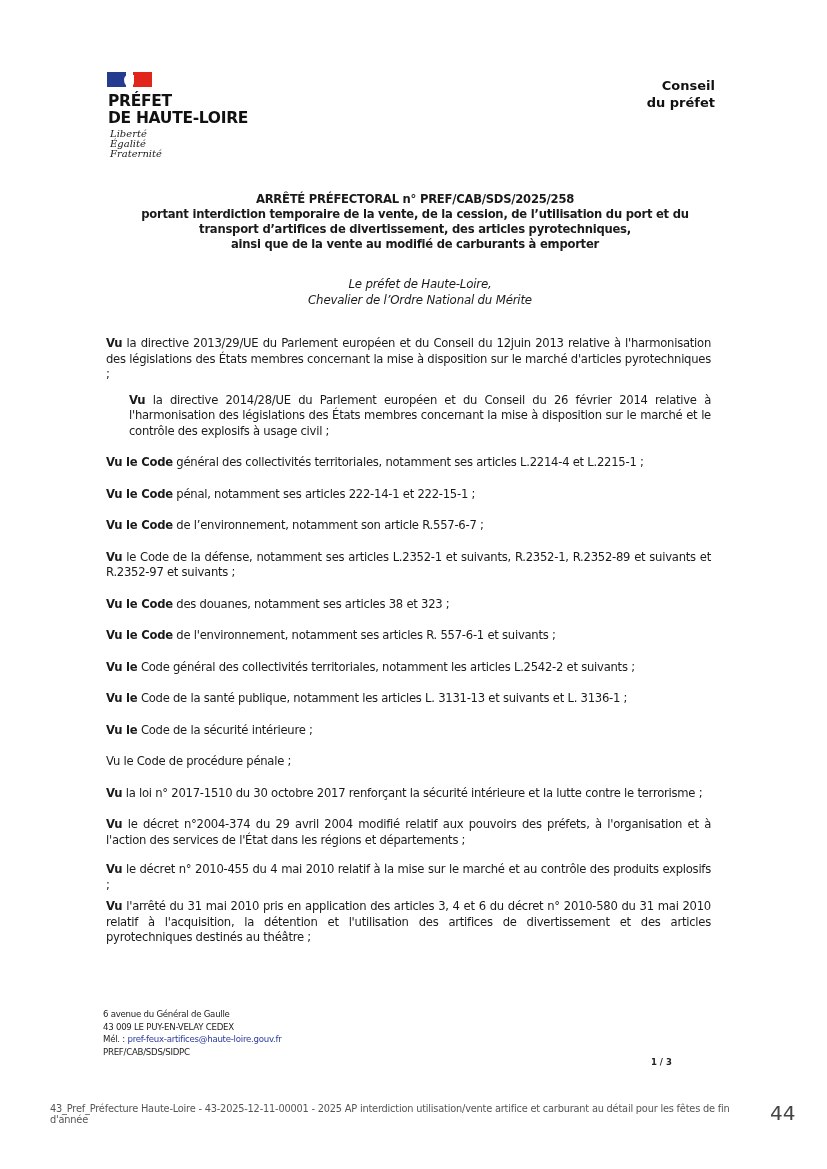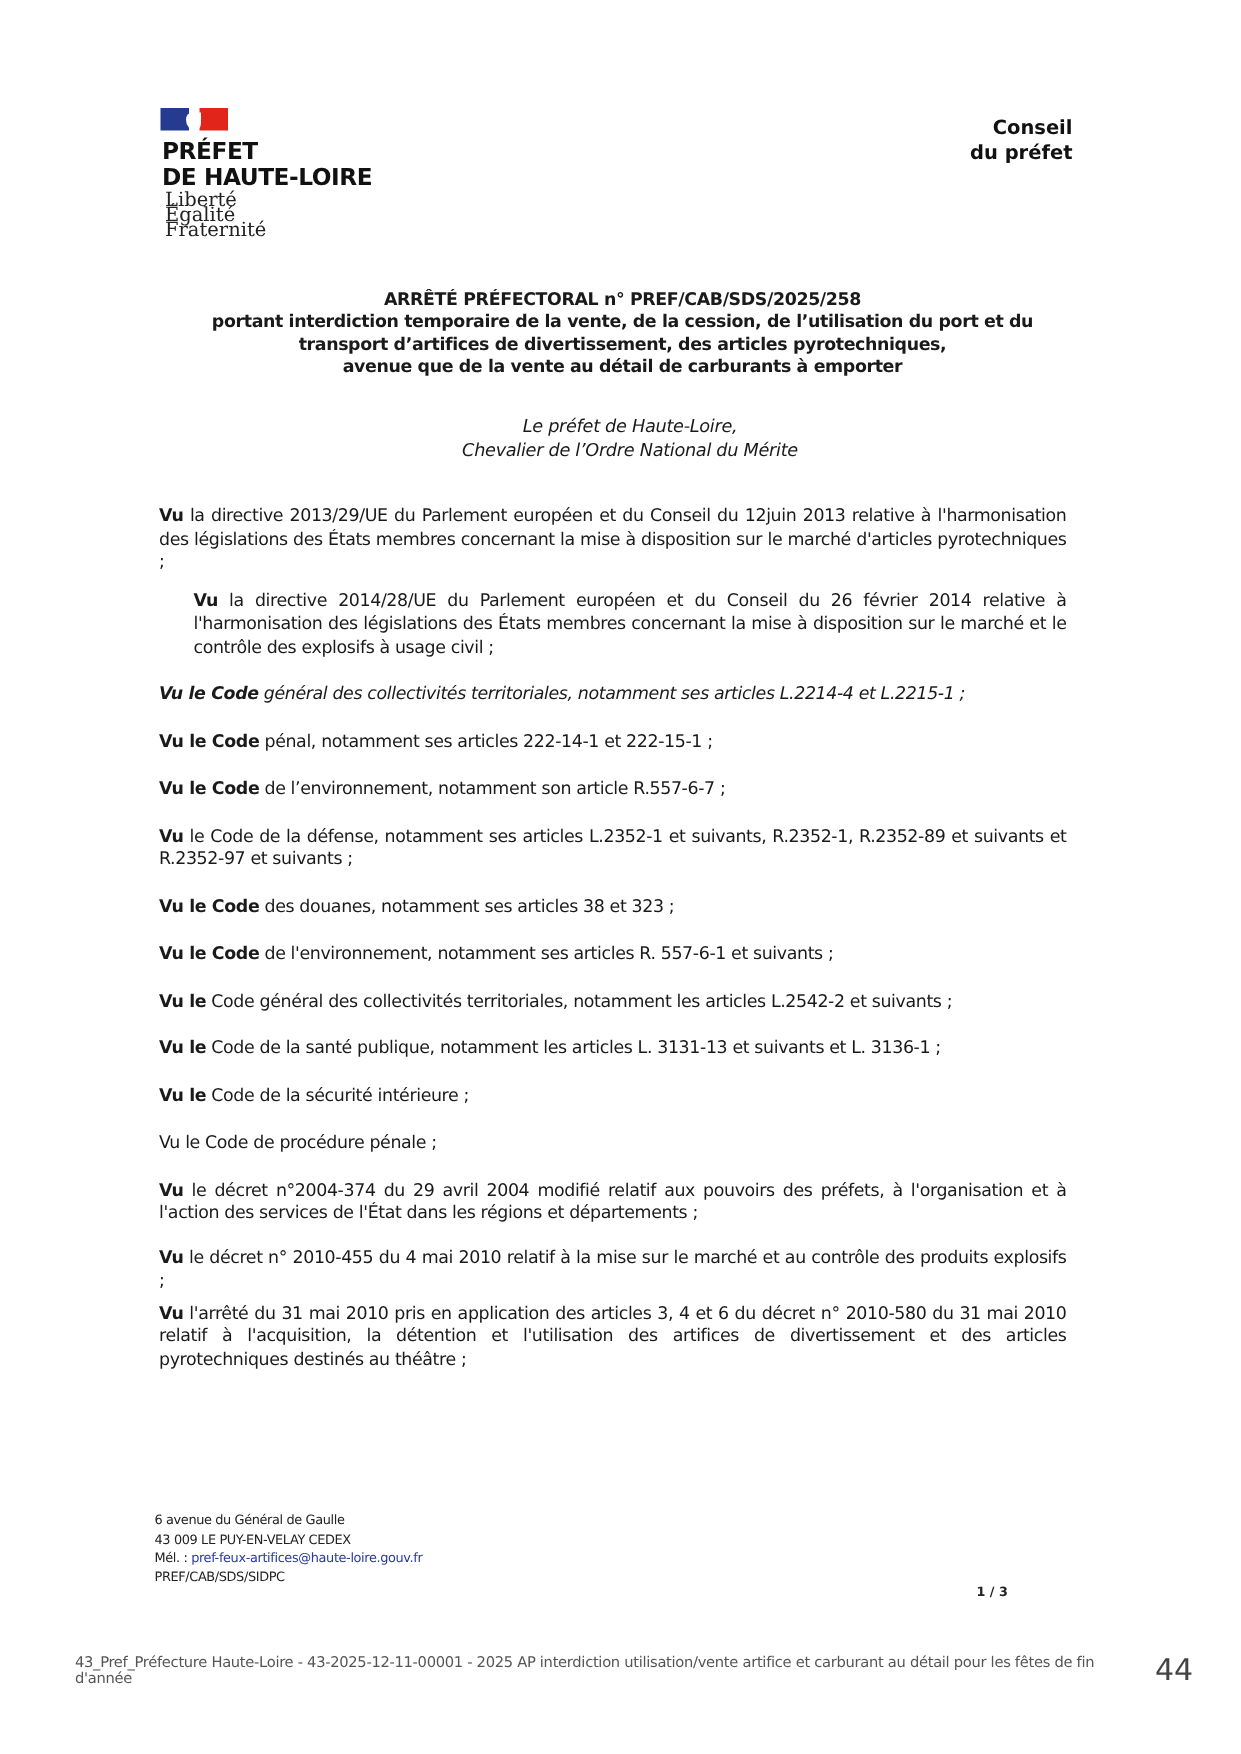--- a/index.html
+++ b/index.html
@@ -5,21 +5,21 @@
   html, body { margin: 0; padding: 0; background: #ffffff; }
   body { width: 827px; height: 1169px; position: relative; overflow: hidden; font-family: "DejaVu Sans", sans-serif; color: #1a1a1a; }
   .page { position: absolute; left: 0; top: 0; width: 827px; height: 1169px; }
 
   
   .marianne { position: absolute; left: 107px; top: 72px; width: 45px; height: 17px; }
   .marianne .blue { position: absolute; left: 0; top: 0; width: 19px; height: 15px; background: #243b8f; }
   .marianne .red { position: absolute; left: 26px; top: 0; width: 19px; height: 15px; background: #e1251b; }
   .marianne .profile { position: absolute; left: 17px; top: 3px; width: 10px; height: 12px; background: #ffffff; border-radius: 40% 0 40% 60%; }
   .prefet-title { position: absolute; left: 108px; top: 93px; font-family: "DejaVu Sans", sans-serif; font-weight: bold; font-size: 15.5px; line-height: 17px; letter-spacing: -0.3px; color: #111; }
-  .devise { position: absolute; left: 110px; top: 129px; font-family: "DejaVu Serif", serif; font-size: 13px; line-height: 10px; color: #222; }
+  .devise { position: absolute; left: 110px; top: 129px; font-family: "DejaVu Serif", serif; font-style: italic; font-size: 10px; line-height: 10px; color: #222; }
   .cabinet { position: absolute; left: 615px; top: 77px; width: 100px; text-align: right; font-family: "DejaVu Sans", sans-serif; font-weight: bold; font-size: 13px; line-height: 17px; color: #111; }
   .cabinet span { display: block; }
 
   
   .arrete-block { position: absolute; left: 90px; top: 192px; width: 650px; text-align: center; font-family: "DejaVu Sans", sans-serif; font-weight: bold; font-size: 11.6px; line-height: 15px; letter-spacing: -0.25px; }
   .arrete-block .l { display: block; }
 
   .prefet-block { position: absolute; left: 200px; top: 277px; width: 440px; text-align: center; font-family: "DejaVu Sans", sans-serif; font-style: italic; font-size: 11.8px; line-height: 15.5px; letter-spacing: -0.2px; }
   .prefet-block .l { display: block; }
 
@@ -61,41 +61,42 @@
 
   <div class="cabinet">
     <span>Conseil</span>
     <span>du préfet</span>
   </div>
 
   <div class="arrete-block">
     <span class="l">ARRÊTÉ PRÉFECTORAL n° PREF/CAB/SDS/2025/258</span>
     <span class="l">portant interdiction temporaire de la vente, de la cession, de l’utilisation du port et du</span>
     <span class="l">transport d’artifices de divertissement, des articles pyrotechniques,</span>
-    <span class="l">avenue que de la vente au détail de carburants à emporter</span>
+    <span class="l">ainsi que de la vente au modifié de carburants à emporter</span>
   </div>
 
   <div class="prefet-block">
     <span class="l">Le préfet de Haute-Loire,</span>
     <span class="l">Chevalier de l’Ordre National du Mérite</span>
   </div>
 
   <div class="visas" id="visas">
       <p class="visa"><span class="vu">Vu</span><span> la directive 2013/29/UE du Parlement européen et du Conseil du 12juin 2013 relative à l'harmonisation des législations des États membres concernant la mise à disposition sur le marché d'articles pyrotechniques ;</span></p>
       <p class="visa" style="margin-top: 10px; margin-left: 23px;"><span class="vu">Vu</span><span> la directive 2014/28/UE du Parlement européen et du Conseil du 26 février 2014 relative à l'harmonisation des législations des États membres concernant la mise à disposition sur le marché et le contrôle des explosifs à usage civil ;</span></p>
-      <p class="visa" style="margin-top: 16px; font-style: italic;"><span class="vu">Vu</span><span class="cd"> le Code</span><span> général des collectivités territoriales, notamment ses articles L.2214-4 et L.2215-1 ;</span></p>
+      <p class="visa" style="margin-top: 16px;"><span class="vu">Vu</span><span class="cd"> le Code</span><span> général des collectivités territoriales, notamment ses articles L.2214-4 et L.2215-1 ;</span></p>
       <p class="visa" style="margin-top: 16px;"><span class="vu">Vu</span><span class="cd"> le Code</span><span> pénal, notamment ses articles 222-14-1 et 222-15-1 ;</span></p>
       <p class="visa" style="margin-top: 16px;"><span class="vu">Vu</span><span class="cd"> le Code</span><span> de l’environnement, notamment son article R.557-6-7 ;</span></p>
       <p class="visa" style="margin-top: 16px;"><span class="vu">Vu</span><span> le Code de la défense, notamment ses articles L.2352-1 et suivants, R.2352-1, R.2352-89 et suivants et R.2352-97 et suivants ;</span></p>
       <p class="visa" style="margin-top: 16px;"><span class="vu">Vu</span><span class="cd"> le Code</span><span> des douanes, notamment ses articles 38 et 323 ;</span></p>
       <p class="visa" style="margin-top: 16px;"><span class="vu">Vu</span><span class="cd"> le Code</span><span> de l'environnement, notamment ses articles R. 557-6-1 et suivants ;</span></p>
       <p class="visa" style="margin-top: 16px;"><span class="vu">Vu</span><span class="cd"> le</span><span> Code général des collectivités territoriales, notamment les articles L.2542-2 et suivants ;</span></p>
       <p class="visa" style="margin-top: 16px;"><span class="vu">Vu</span><span class="cd"> le</span><span> Code de la santé publique, notamment les articles L. 3131-13 et suivants et L. 3136-1 ;</span></p>
       <p class="visa" style="margin-top: 16px;"><span class="vu">Vu</span><span class="cd"> le</span><span> Code de la sécurité intérieure ;</span></p>
       <p class="visa" style="margin-top: 16px;"><span>Vu le Code de procédure pénale ;</span></p>
+      <p class="visa" style="margin-top: 16px;"><span class="vu">Vu</span><span> la loi n° 2017-1510 du 30 octobre 2017 renforçant la sécurité intérieure et la lutte contre le terrorisme ;</span></p>
       <p class="visa" style="margin-top: 16px;"><span class="vu">Vu</span><span> le décret n°2004-374 du 29 avril 2004 modifié relatif aux pouvoirs des préfets, à l'organisation et à l'action des services de l'État dans les régions et départements ;</span></p>
       <p class="visa" style="margin-top: 14px;"><span class="vu">Vu</span><span> le décret n° 2010-455 du 4 mai 2010 relatif à la mise sur le marché et au contrôle des produits explosifs ;</span></p>
       <p class="visa" style="margin-top: 6px;"><span class="vu">Vu</span><span> l'arrêté du 31 mai 2010 pris en application des articles 3, 4 et 6 du décret n° 2010-580 du 31 mai 2010 relatif à l'acquisition, la détention et l'utilisation des artifices de divertissement et des articles pyrotechniques destinés au théâtre ;</span></p>
     </div>
 
   <div class="address">
     <span class="l">6 avenue du Général de Gaulle</span>
     <span class="l">43 009 LE PUY-EN-VELAY CEDEX</span>
     <span class="l"><span>Mél. : </span><span class="mail">pref-feux-artifices@haute-loire.gouv.fr</span></span>
     <span class="l">PREF/CAB/SDS/SIDPC</span>

